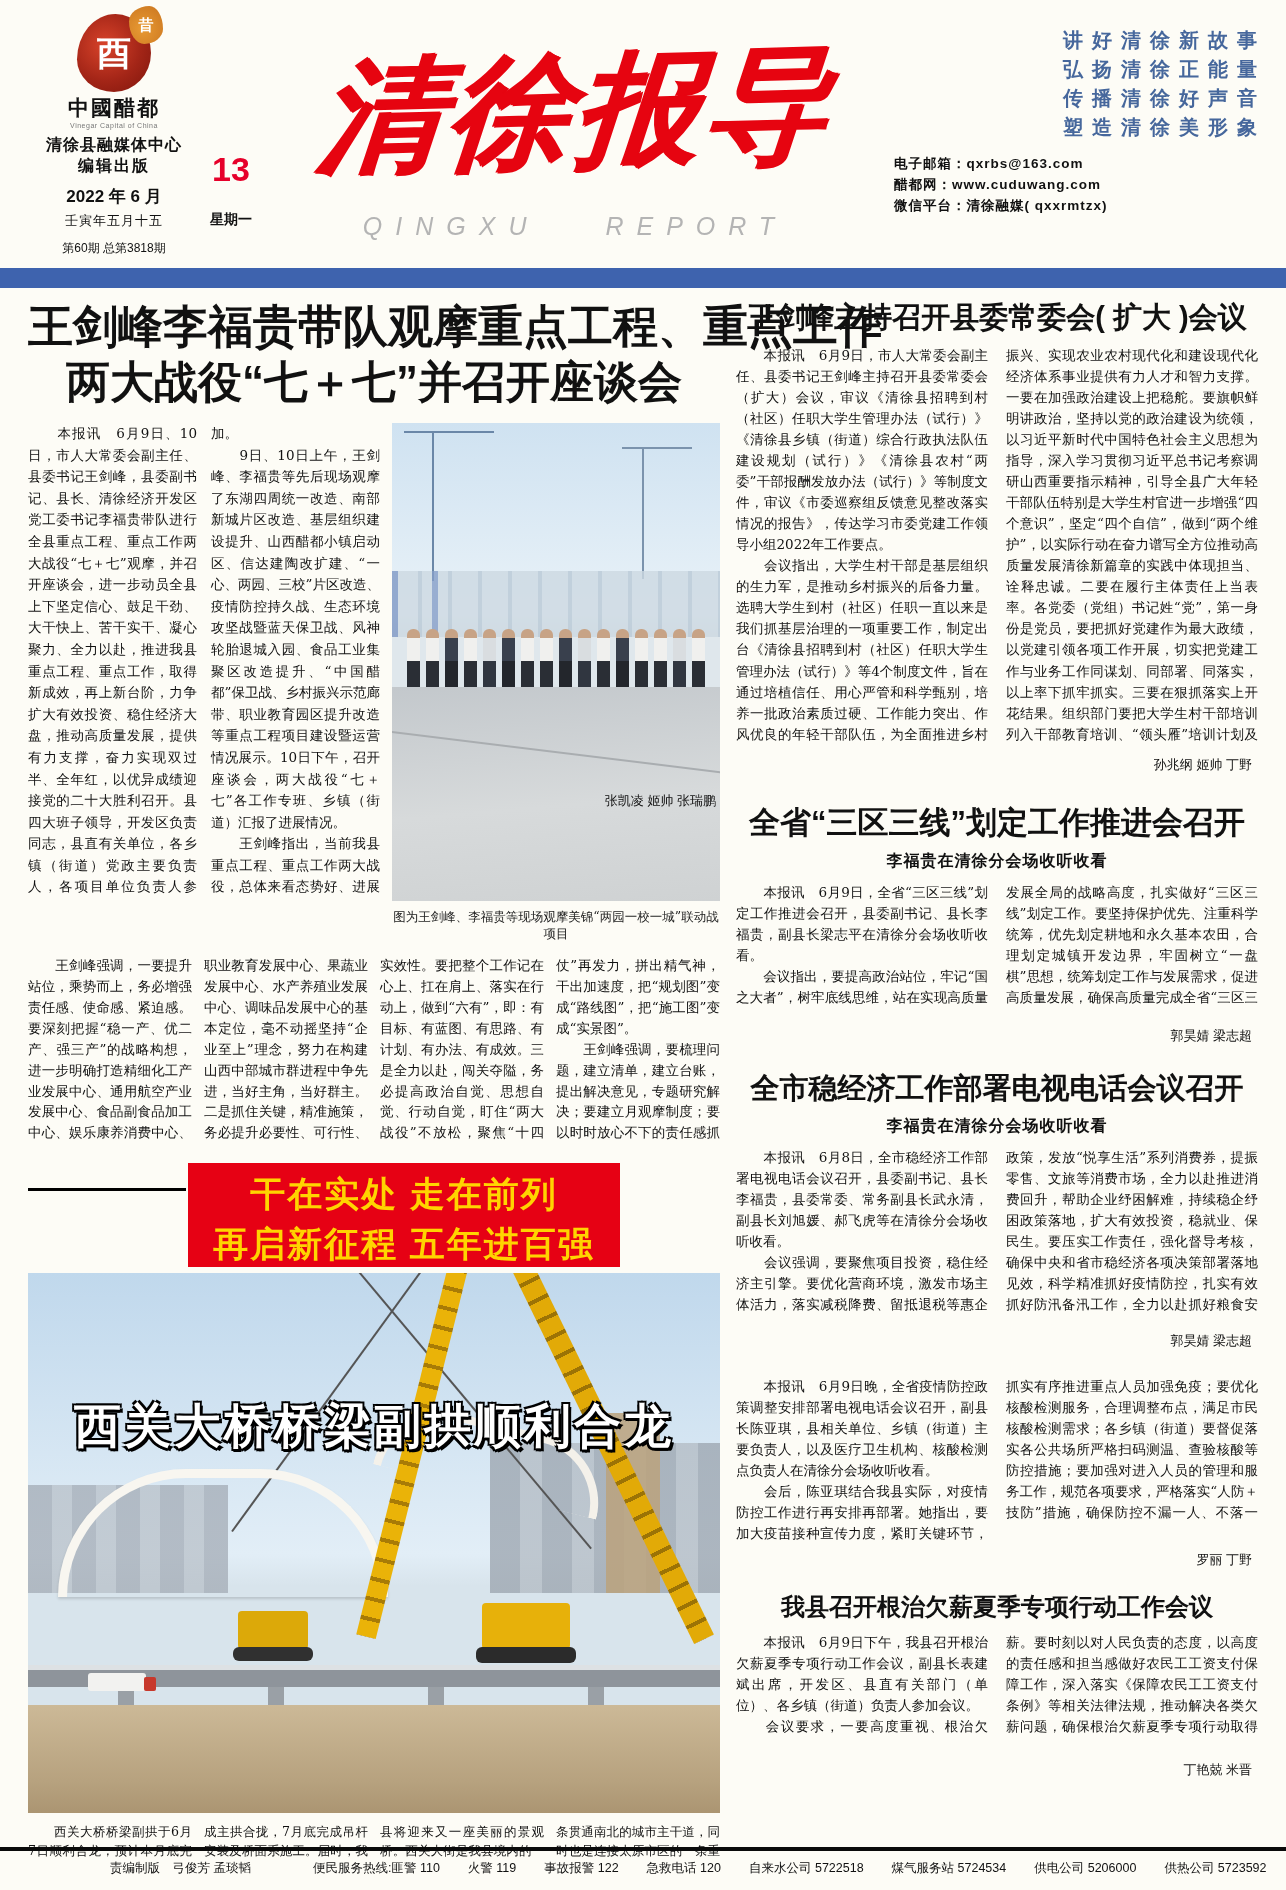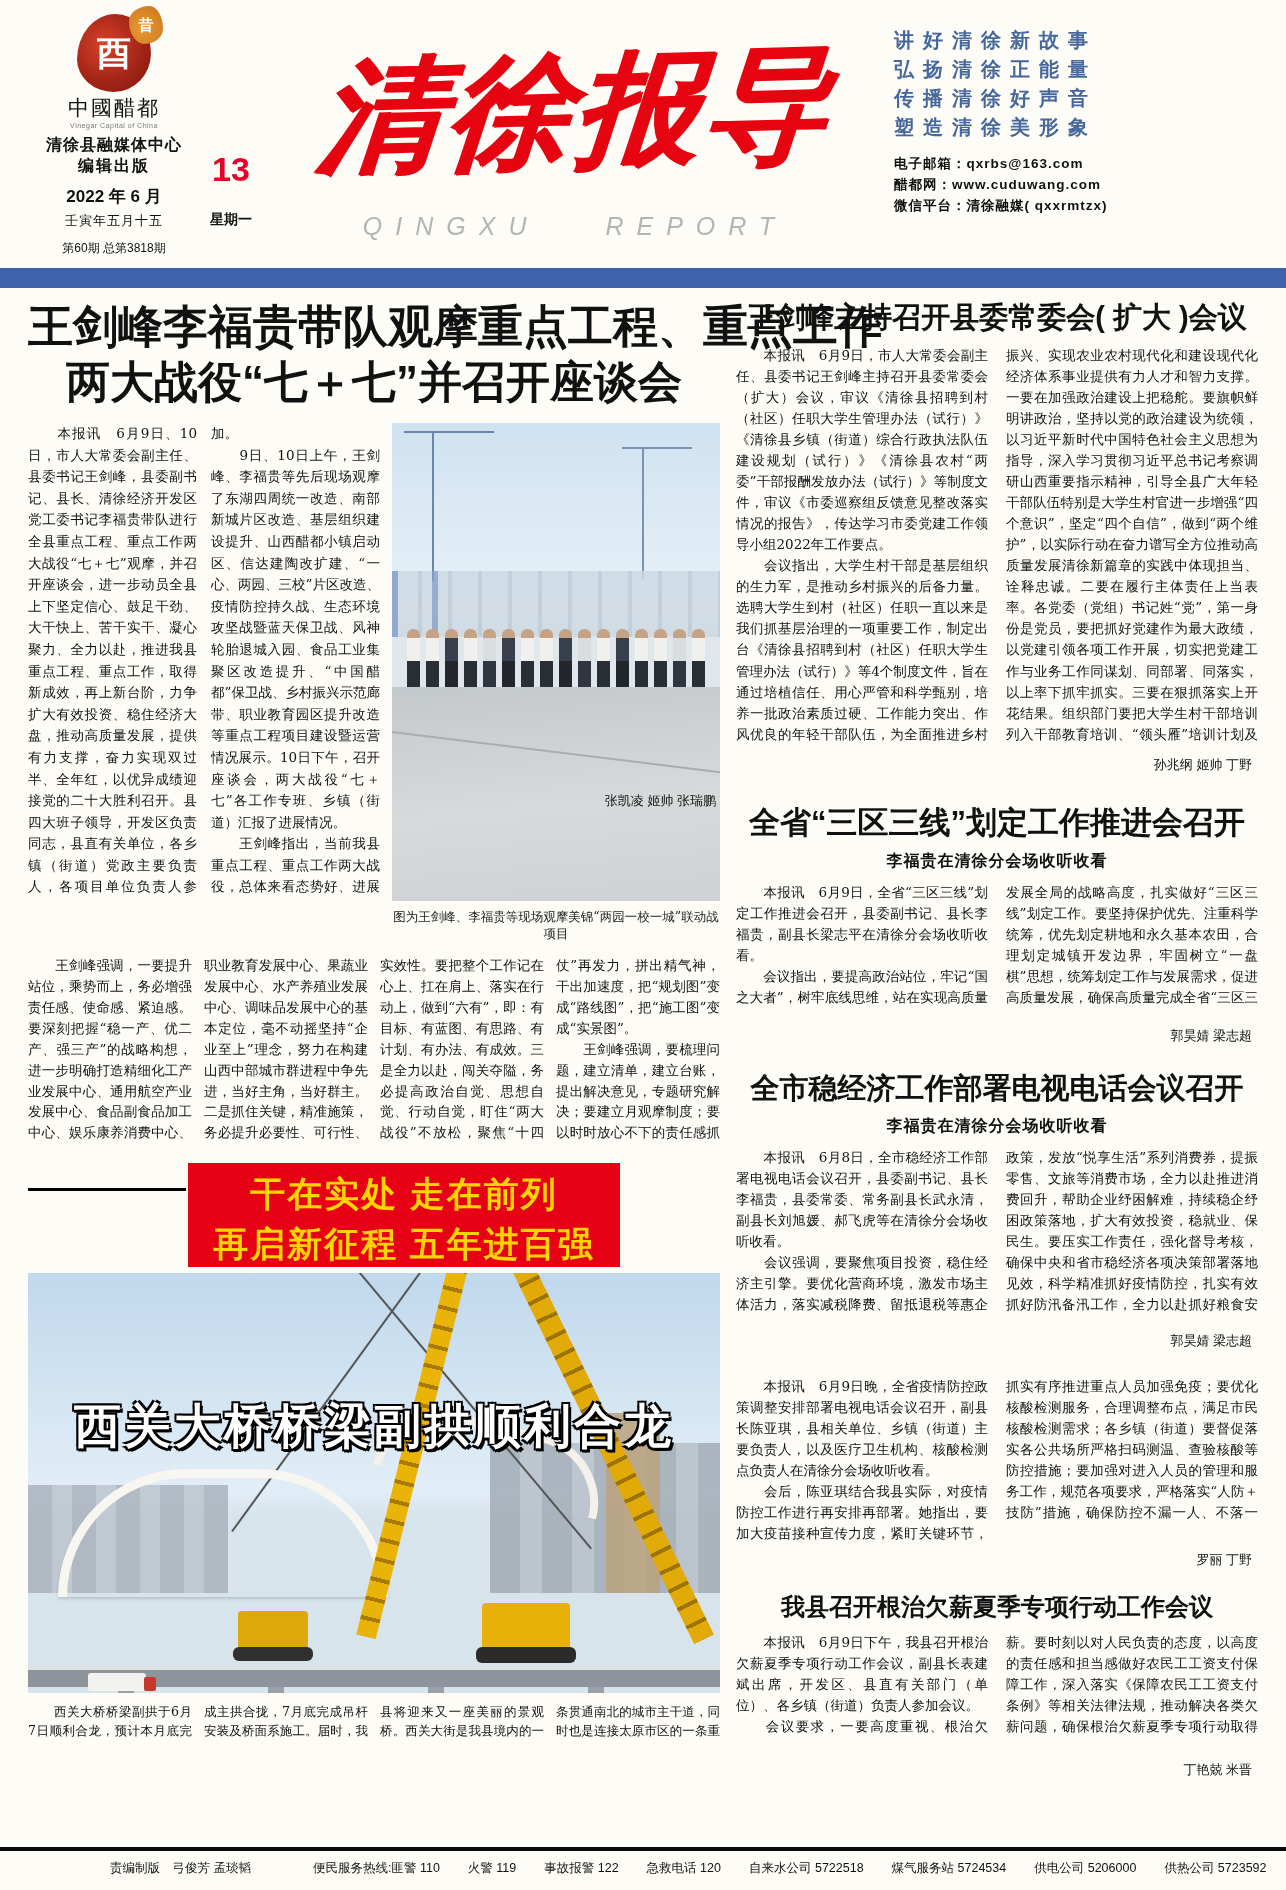--- a/index.html
+++ b/index.html
@@ -16,21 +16,21 @@
     background:radial-gradient(circle at 38% 40%, #d8432a 0%, #a32517 55%, #7d150c 100%);
     border-radius:52% 48% 50% 50% / 58% 50% 50% 42%;
     position:relative; color:#fff; font-size:34px; line-height:78px; font-weight:bold;
   }
   .logo-leaf {
     position:absolute; right:-12px; top:-8px; width:34px; height:38px;
     background:radial-gradient(circle at 40% 60%, #e89a33, #c9741f);
     border-radius:60% 40% 55% 45% / 40% 60% 40% 60%;
     color:#fff; font-size:15px; line-height:38px; font-weight:bold;
   }
-  .logo-title { font-size:21px; font-weight:normal; letter-spacing:2px; font-family:"DejaVu Serif",serif; }
+  .logo-title { font-size:21px; font-weight:bold; letter-spacing:2px; font-family:"DejaVu Serif",serif; }
   .logo-sub { font-size:7px; color:#777; letter-spacing:.5px; margin-bottom:6px; font-family:"Liberation Sans",sans-serif;}
   .pub1 { font-size:16px; font-weight:bold; font-family:"Liberation Sans",sans-serif; letter-spacing:1px;}
   .pub2 { font-size:16px; font-weight:bold; font-family:"Liberation Sans",sans-serif; letter-spacing:2px; margin-bottom:8px;}
   .mast-date { font-size:17px; font-weight:bold; font-family:"Liberation Sans",sans-serif;}
   .mast-lunar { font-size:13px; font-family:"DejaVu Serif",serif; margin:4px 0 10px; letter-spacing:1px;}
   .mast-issue { font-size:12px; font-family:"Liberation Sans",sans-serif;}
   .mast-pagecol { position:absolute; left:196px; top:150px; width:70px; text-align:center;}
   .page-no { color:#e6002a; font-size:34px; font-weight:900; font-family:"Liberation Sans",sans-serif;}
   .weekday { font-size:14px; font-weight:bold; font-family:"Liberation Sans",sans-serif; margin-top:22px;}
   .mast-title {
@@ -43,21 +43,21 @@
     transform:skewX(-6deg) rotate(-1.5deg); white-space:nowrap;
     text-shadow:2px 1px 0 #e60410;
   }
   .mast-title-en {
     position:absolute; left:300px; top:212px; width:550px; text-align:center;
     color:#b4b4b4; font-size:25px; letter-spacing:13px; word-spacing:46px;
     font-family:"Liberation Sans",sans-serif; font-style:italic;
   }
   .mast-right { position:absolute; right:20px; top:26px; width:372px; }
   .slogan { color:#46679c; font-size:20px; font-weight:900; letter-spacing:9px;
-    font-family:"Liberation Sans",sans-serif; line-height:1.45; white-space:nowrap;}
+    font-family:"Liberation Sans",sans-serif; line-height:1.45; white-space:nowrap;text-align:right;}
   .contacts { margin-top:12px; }
   .contact { font-size:13.5px; font-weight:bold; font-family:"Liberation Sans",sans-serif;
     letter-spacing:1px; line-height:1.55; white-space:nowrap;}
   .blue-bar { position:absolute; left:0; top:268px; width:1286px; height:20px; background:#3e63ae; }
 
   
   .left-col { position:absolute; left:28px; top:300px; width:692px; }
   .right-col { position:absolute; left:736px; top:300px; width:522px; }
 
   .h1a { font-size:45px; font-weight:900; text-align:center; letter-spacing:0px;
@@ -97,21 +97,21 @@
   .lead-wrap { position:relative; }
   .lead-byline { position:absolute; right:4px; top:492px; font-size:13px;
     font-family:"Liberation Sans",sans-serif;}
   .short-rule { position:absolute; left:0px; top:888px; width:158px; height:3px; background:#000;}
 
   .banner { margin:8px 0 0 160px; width:432px; height:104px; background:#e60114;
     color:#ffd400; text-align:center; font-weight:900; font-size:35px; line-height:1.42;
     font-family:"Liberation Sans",sans-serif; padding-top:6px; letter-spacing:2px;}
 
   
-  .photo2 { margin-top:6px; width:692px; height:420px; position:relative; overflow:hidden;
+  .photo2 { margin-top:6px; width:692px; height:540px; position:relative; overflow:hidden;
     background:linear-gradient(#c0d8ec 0%, #e2eef7 52%, #d8e4ec 58%);padding-left:24px;}
   .bld { position:absolute; opacity:.75; }
   .bld-l { left:0; top:212px; width:200px; height:108px;
     background:repeating-linear-gradient(90deg,#a3abb5 0 24px,#b8c0c8 24px 44px); }
   .bld-r { right:0; top:170px; width:230px; height:150px;
     background:repeating-linear-gradient(90deg,#9aa3ad 0 30px,#b2bac2 30px 52px);}
   .bld-tan { position:absolute; right:60px; top:140px; width:54px; height:180px; background:#bba27c; opacity:.85;}
   .arch-main { position:absolute; left:30px; top:196px; width:330px; height:128px;
     border:9px solid #f8f6f0; border-bottom:none; border-radius:170px 170px 0 0;
     box-shadow:0 2px 3px rgba(0,0,0,.15);}

